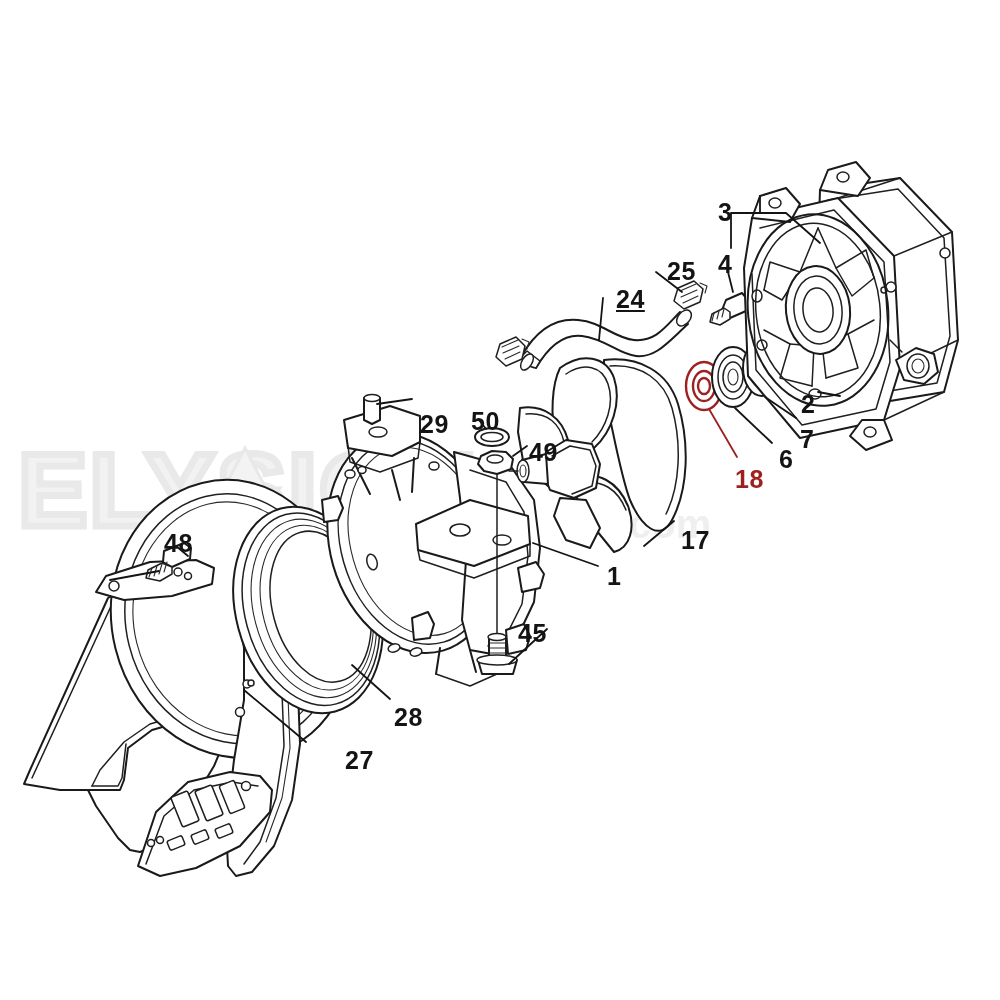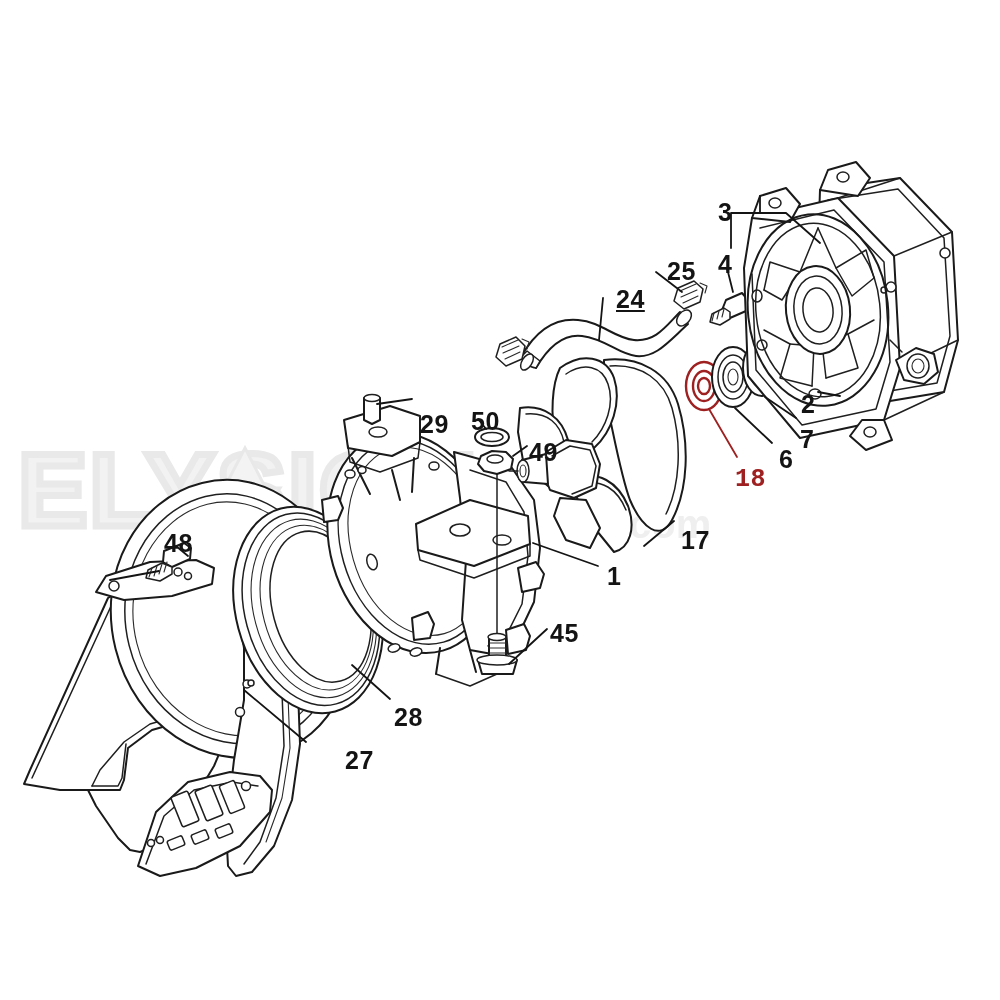--- a/index.html
+++ b/index.html
@@ -86,21 +86,20 @@
     font-size: 25px;
     font-weight: 700;
     color: #141414;
     letter-spacing: 0.5px;
     white-space: nowrap;
     line-height: 1;
     user-select: none;
   }
   .callout.highlight {
     color: #9e2020;
-    font-family: Liberation Mono, monospace;
   }
   #watermark {
     position: absolute;
     left: 0;
     top: 430px;
     width: 1000px;
     height: 130px;
     pointer-events: none;
     opacity: 1;
   }
@@ -457,19 +456,19 @@
       <div class="callout" style="left: 718px; top: 252px;">4</div>
       <div class="callout" style="left: 779px; top: 447px;">6</div>
       <div class="callout" style="left: 800px; top: 427px;">7</div>
       <div class="callout" style="left: 681px; top: 528px;">17</div>
       <div class="callout highlight" style="left: 735px; top: 467px;">18</div>
       <div class="callout" style="left: 616px; top: 287px; text-decoration: underline;">24</div>
       <div class="callout" style="left: 651px; top: 259px; margin-left: 16px;">25</div>
       <div class="callout" style="left: 313px; top: 748px; margin-left: 32px;">27</div>
       <div class="callout" style="left: 394px; top: 705px;">28</div>
       <div class="callout" style="left: 420px; top: 412px;">29</div>
-      <div class="callout" style="left: 550px; top: 621px;">45</div>
+      <div class="callout" style="left: 518px; top: 621px;">45</div>
       <div class="callout" style="left: 164px; top: 531px;">48</div>
       <div class="callout" style="left: 529px; top: 440px;">49</div>
       <div class="callout" style="left: 471px; top: 409px; text-align: right;">50</div>
     </div>
 
 </div>
 
 </body></html>

